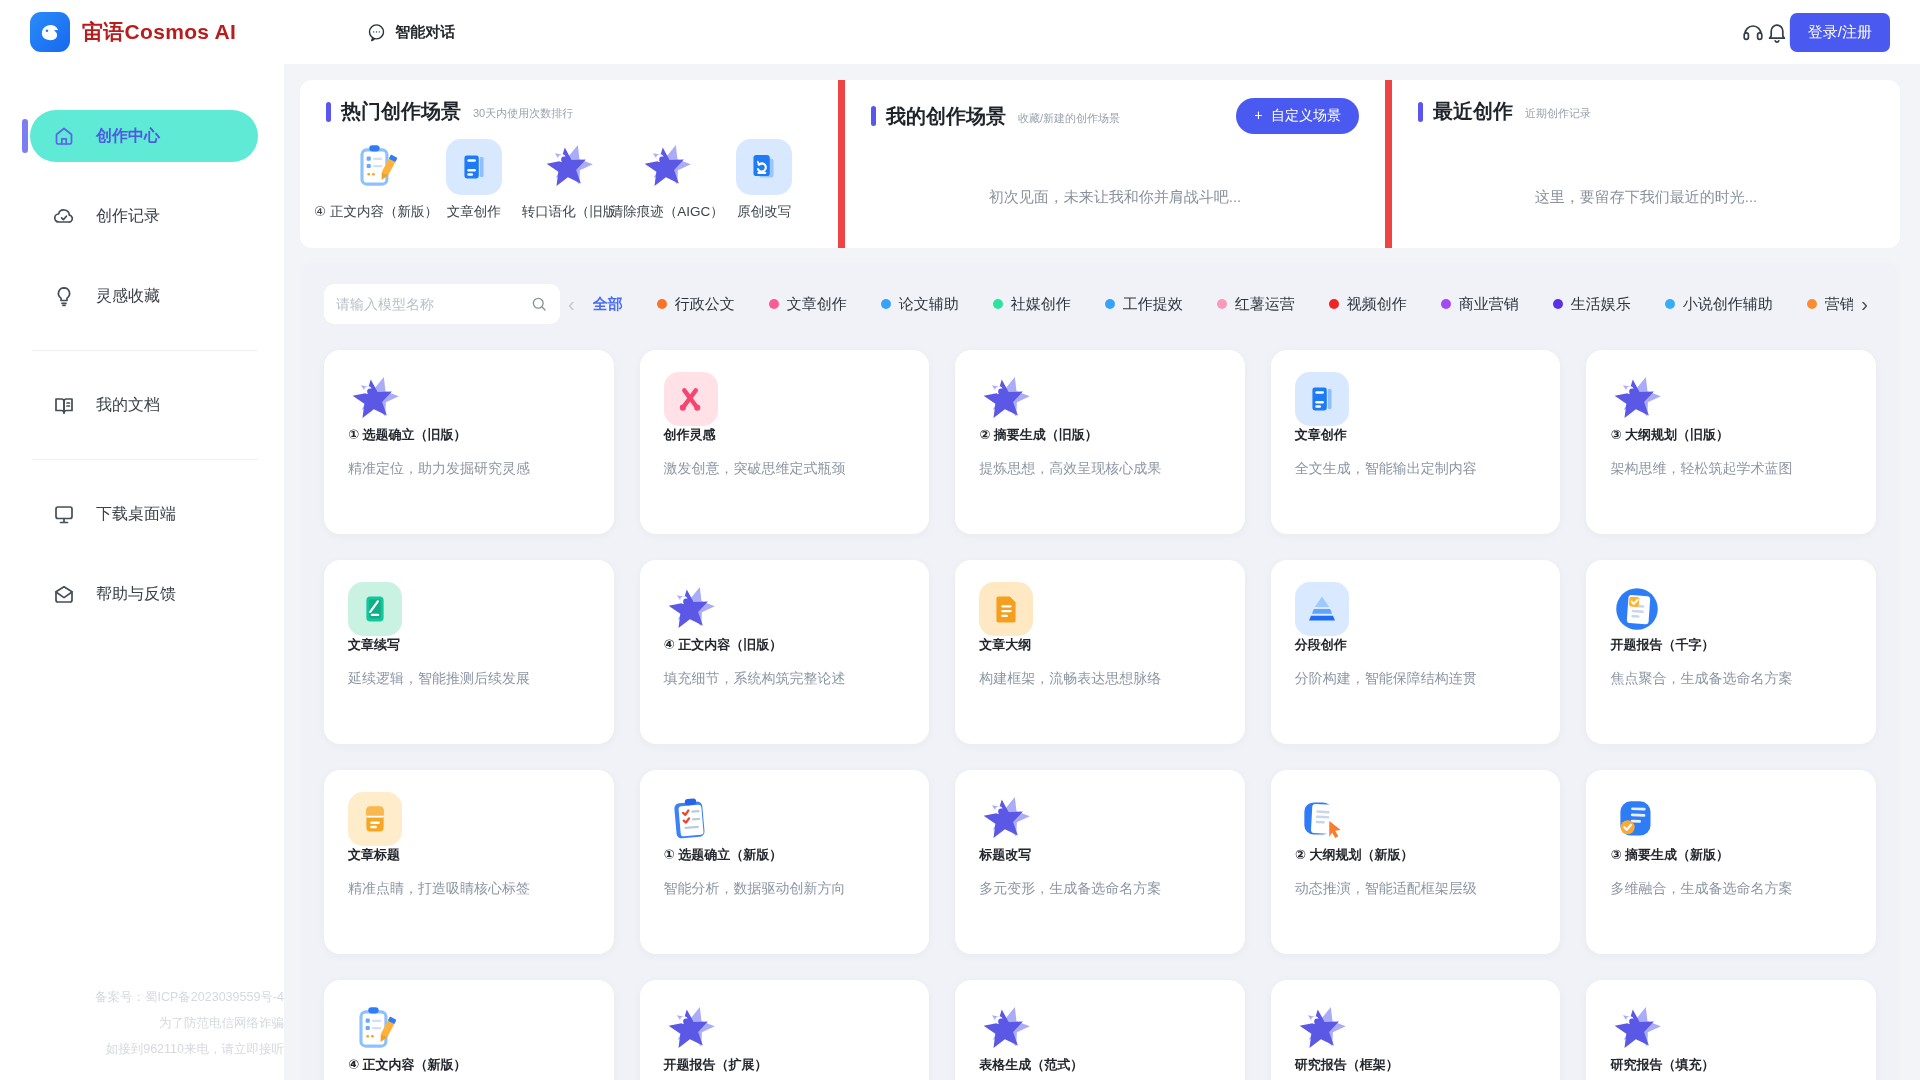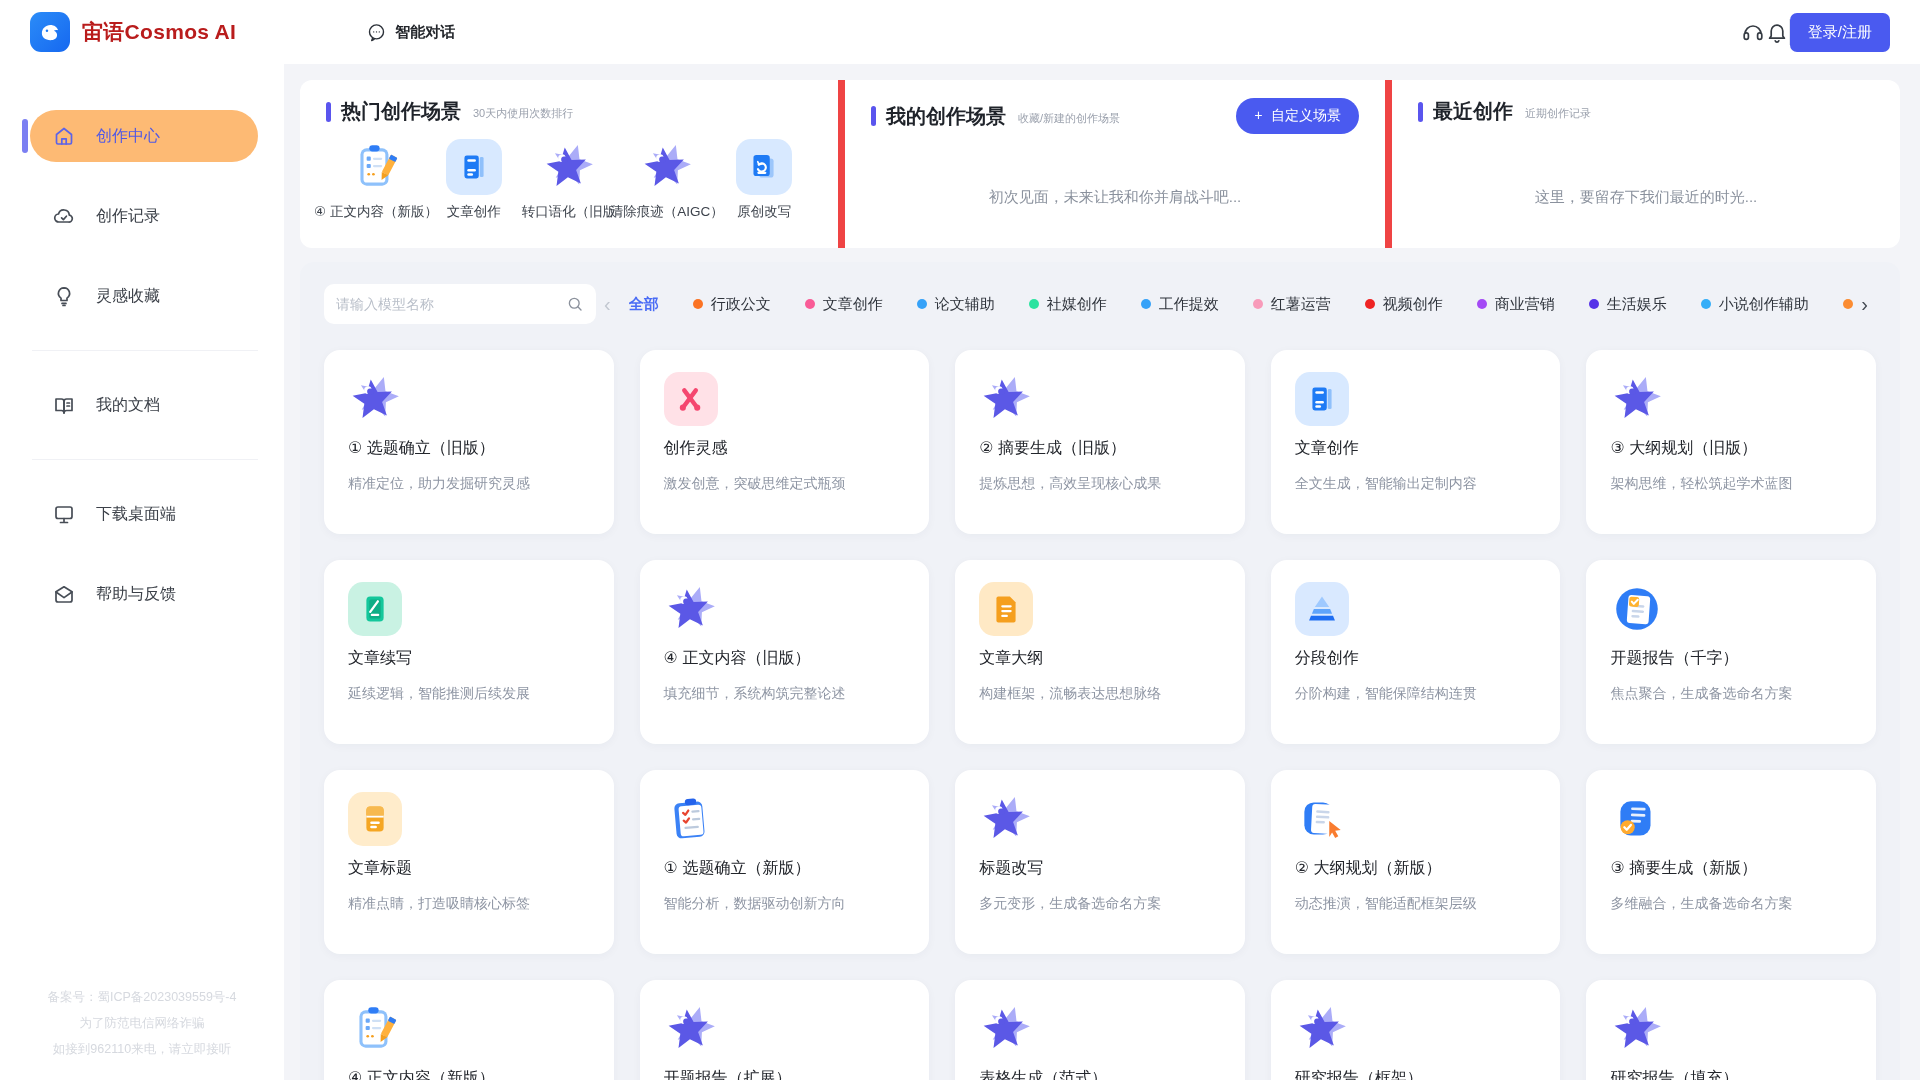--- a/index.html
+++ b/index.html
@@ -20,28 +20,28 @@
   .hd-divider { width:1px; height:26px; background:#e4e7ec; }
   .login-btn { background:var(--accent); color:#fff; font-size:15px; padding:10px 18px;
     border:none; border-radius:7px; cursor:pointer; font-family:inherit; }
 
   
   .sidebar { position:absolute; top:64px; left:0; bottom:0; width:284px; background:#fff;
     padding-top:46px; z-index:10; }
   .side-item { position:relative; display:flex; align-items:center; gap:20px; height:52px;
     margin:0 26px 28px 30px; padding:0 22px; border-radius:26px; cursor:pointer;
     font-size:16px; color:#3c4149; }
-  .side-item.active { background:#fdba74; color:#5058e5; font-weight:400; }
+  .side-item.active { background:#5eead4; color:#5058e5; font-weight:700; }
   .side-item.active .side-icon svg { stroke:#5b63e8; }
   .side-item.active::before { content:""; position:absolute; left:-8px; top:9px; width:6px;
     height:34px; border-radius:4px; background:#7b7ff2; }
   .side-icon { width:24px; height:24px; display:flex; }
   .side-icon svg { stroke:#474d56; }
   .side-divider { height:1px; background:#f0f1f5; margin:4px 26px 28px 32px; }
-  .side-footer { position:absolute; bottom:18px; left:0; right:0; text-align:center;
+  .side-footer { position:absolute; bottom:18px; left:0; right:0; text-align:right;
     font-size:12.5px; color:#d6d9df; line-height:26px; }
 
   
   .main { position:absolute; top:64px; left:284px; right:0; bottom:0; background:#f3f4f8;
     padding:16px 20px 0 16px; }
 
   
   .top-card { background:#fff; border-radius:12px; height:168px; display:flex; }
   .panel { padding:18px 26px 0 26px; position:relative; }
   .panel + .panel { border-left:7px solid #ef4444; }
@@ -62,40 +62,40 @@
 
   
   .icon-bg { width:56px; height:56px; border-radius:15px; display:flex;
     align-items:center; justify-content:center; }
   .icon-free { width:56px; height:56px; display:flex; align-items:center; justify-content:center; }
 
   
   .lower { margin-top:14px; background:#f0f2f7; border-radius:14px; padding:22px 24px;
     height:900px; }
   .filter-row { display:flex; align-items:center; }
-  .search-box { width:272px; height:40px; background:#fff; border-radius:10px; display:flex;
+  .search-box { width:236px; height:40px; background:#fff; border-radius:10px; display:flex;
     align-items:center; padding:0 12px; }
   .search-box input { flex:1; border:none; outline:none; font-size:14px; font-family:inherit;
     color:#333; background:transparent; }
   .search-box input::placeholder { color:#b9bfc9; }
   .chev { color:#c2c7d0; font-size:20px; padding:0 8px; cursor:pointer; user-select:none; }
   .chev.right { color:#444a53; margin-left:auto; }
   .tabs { display:flex; align-items:center; gap:34px; margin-left:10px; overflow:hidden; flex:1; }
   .tab { display:flex; align-items:center; gap:8px; font-size:15px; color:#2f343c;
     white-space:nowrap; cursor:pointer; position:relative; padding:6px 0; }
   .tab .dot { width:10px; height:10px; border-radius:50%; }
   .tab.active { color:var(--tab-blue); font-weight:600; }
   .tab.active::after { content:""; position:absolute; left:50%; transform:translateX(-50%);
     bottom:-6px; width:30px; height:3px; border-radius:2px; background:var(--tab-blue); }
 
   .grid { margin-top:26px; display:grid; grid-template-columns:repeat(5,1fr); gap:26px; }
   .card { background:#fff; border-radius:16px; padding:22px 24px; height:184px;
     box-shadow:0 2px 10px rgba(35,45,80,.04); cursor:pointer; }
   .card .icon-bg,.card .icon-free { width:54px; height:54px; }
-  .card-title { margin-top:12px; font-size:16px; font-weight:400; color:var(--title);
+  .card-title { font-size:13px; font-weight:700; color:var(--title);
     white-space:nowrap; }
   .card-desc { margin-top:16px; font-size:14px; color:var(--desc); white-space:nowrap; }
 </style>
 </head>
 <body>
 
 <div class="header">
   <div class="logo-sq">
     <svg width="26" height="26" viewBox="0 0 24 24" fill="#fff">
       <path d="M4.5 13.2 C4.5 8.8 8 5.5 12.3 5.5 c3.6 0 6.4 2 7.2 4.9 c-1.5 -0.6 -3 -0.4 -3.9 0.4 c2 0.8 3.2 2.5 2.9 4.6 c-0.4 2.6 -2.9 4.1 -6 4.1 C7.6 19.5 4.5 16.9 4.5 13.2 Z"></path>

